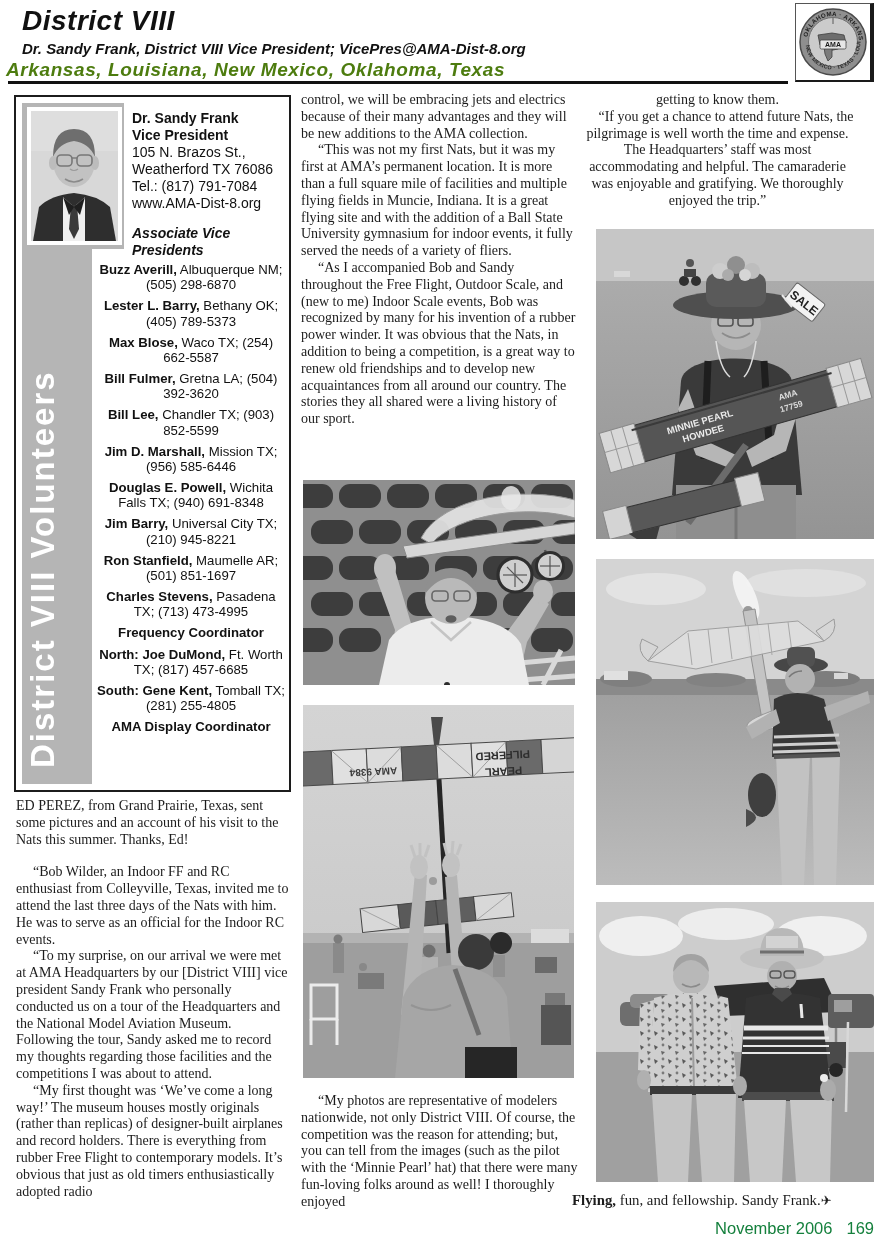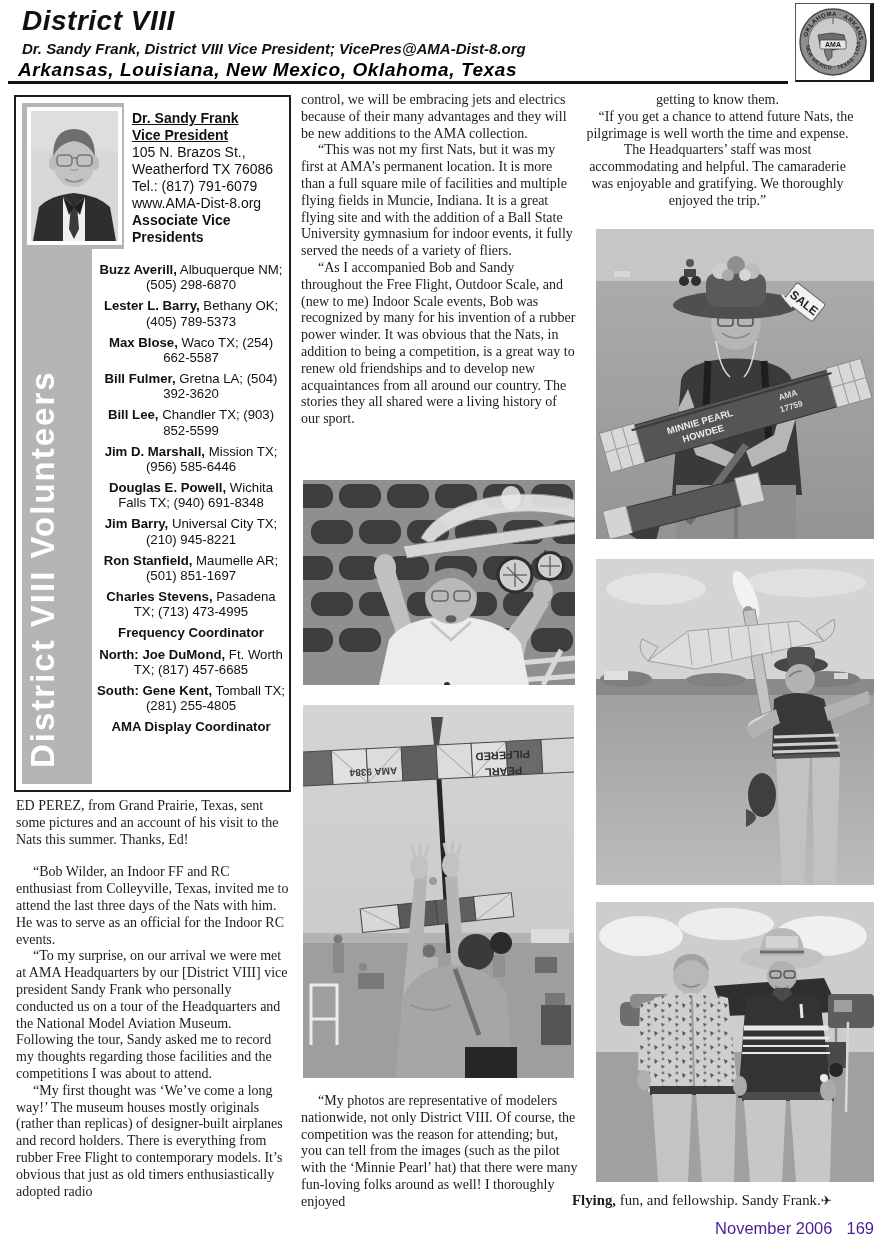--- a/index.html
+++ b/index.html
@@ -3,37 +3,37 @@
 <meta charset="utf-8">
 <style>
   * { margin:0; padding:0; box-sizing:border-box; }
   html,body { background:#e8e8e8; }
   .page { position:relative; width:882px; height:1245px; background:#fff; margin:0 auto;
           font-family:"Liberation Serif", serif; color:#1c1c1c; overflow:hidden; }
 
   
   .hdr-title { position:absolute; left:22px; top:5px; font:italic bold 28px "Liberation Sans",sans-serif; color:#111; letter-spacing:.5px;}
   .hdr-sub   { position:absolute; left:22px; top:40px; font:italic bold 15px "Liberation Sans",sans-serif; color:#111; }
-  .hdr-states{ position:absolute; left:18px; top:59px; font:italic bold 19px "Liberation Sans",sans-serif; color:#000000; letter-spacing:.6px;}
+  .hdr-states{ position:absolute; left:6px; top:59px; font:italic bold 19px "Liberation Sans",sans-serif; color:#4d7c0f; letter-spacing:.6px;}
   .hdr-rule  { position:absolute; left:8px; top:81px; width:780px; height:3px; background:#111; }
   .logo-box  { position:absolute; left:795px; top:3px; width:79px; height:79px; background:#fff;
                border:1px solid #555; border-right:4px solid #1a1a1a; border-bottom:2px solid #1a1a1a;
                display:flex; align-items:center; justify-content:center; }
 
   
   .sidebar { position:absolute; left:14px; top:95px; width:277px; height:697px; border:2px solid #1c1c1c; background:#fff; }
   .graybar { position:absolute; left:6px; top:6px; bottom:6px; width:70px; background:#b5b5b5; }
   .graypatch { position:absolute; left:6px; top:6px; width:102px; height:146px; background:#b5b5b5; }
   .vbar-text { position:absolute; left:8px; top:6px; width:677px; height:70px; transform-origin:0 0;
                transform:rotate(-90deg) translate(-677px,0); line-height:70px; padding-left:12px;
                font:bold 33px "Liberation Sans",sans-serif; letter-spacing:2px; color:#fff; white-space:nowrap; }
   .portrait { position:absolute; left:11px; top:10px; width:95px; height:138px; border:4px solid #fff; background:#d6d6d6; }
   .contact  { position:absolute; left:116px; top:13px; width:155px; font:14px/17px "Liberation Sans",sans-serif; color:#111; }
-  .contact .b { font-weight:bold;text-decoration:underline; }
-  .avp-head { font-weight:bold; }
+  .contact .b { font-weight:bold; }
+  .avp-head { margin-top:13px; font-weight:bold;font-style:italic; }
   .vol-list { position:absolute; left:80px; top:165px; width:190px; font:13.2px/15.4px "Liberation Sans",sans-serif; color:#111;text-align:center; }
   .vol-list p { margin:0 0 5.5px 0; }
   .vol-list .hd { font-weight:bold; margin:2px 0 6px 0; }
   .vol-list .b { font-weight:bold; }
 
   
   .body-text { font-size:14px; line-height:16.8px; text-align:left; }
   .body-text p { margin:0; }
   .q { text-indent:17px; }
   .col-left { position:absolute; left:16px;  top:798px; width:273px; }
@@ -41,21 +41,21 @@
   .col-mid  { position:absolute; left:301px; top:92px;  width:277px; }
   .col-right{ position:absolute; left:578px; top:92px;  width:279px;text-align:center; }
   .mid-p4   { position:absolute; left:301px; top:1093px; width:278px; }
 
   .photo { position:absolute; background:#b9b9b9; overflow:hidden; }
   .photo svg { display:block; width:100%; height:100%; }
 
   .caption { position:absolute; left:572px; top:1190px; width:279px; font-size:14.8px; line-height:20px; }
   .caption .b { font-weight:bold; }
   .caption .ding { font-size:13px; letter-spacing:-1px; }
-  .footer { position:absolute; right:8px; top:1219px; font:16.5px "Liberation Sans",sans-serif; color:#4c1d95; }
+  .footer { position:absolute; right:8px; top:1219px; font:16.5px "Liberation Sans",sans-serif; color:#15803d; }
   .footer .pg { margin-left:14px; }
 </style>
 </head>
 <body>
 
 <div class="page">
 
   <div class="hdr-title">District VIII</div>
   <div class="hdr-sub">Dr. Sandy Frank, District VIII Vice President; VicePres@AMA-Dist-8.org</div>
   <div class="hdr-states">Arkansas, Louisiana, New Mexico, Oklahoma, Texas</div>
@@ -110,21 +110,21 @@
         <path d="M34,68 Q43,74 52,68" stroke="#8a8a8a" stroke-width="1.6" fill="none"></path>
         <path d="M39,58 Q43,61 47,58" stroke="#9a9a9a" stroke-width="1.2" fill="none"></path>
       </svg>
     </div>
 
     <div class="contact">
       <div class="b">Dr. Sandy Frank</div>
       <div class="b">Vice President</div>
       <div>105 N. Brazos St.,</div>
       <div>Weatherford TX 76086</div>
-      <div>Tel.: (817) 791-6079</div>
+      <div>Tel.: (817) 791-7084</div>
       <div>www.AMA-Dist-8.org</div>
       <div class="avp-head">Associate Vice Presidents</div>
     </div>
 
     <div class="vol-list">
       <p><span class="b">Buzz Averill,</span><span> Albuquerque NM; (505) 298-6870</span></p>
       <p><span class="b">Lester L. Barry,</span><span> Bethany OK; (405) 789-5373</span></p>
       <p><span class="b">Max Blose,</span><span> Waco TX; (254) 662-5587</span></p>
       <p><span class="b">Bill Fulmer,</span><span> Gretna LA; (504) 392-3620</span></p>
       <p><span class="b">Bill Lee,</span><span> Chandler TX; (903) 852-5599</span></p>

